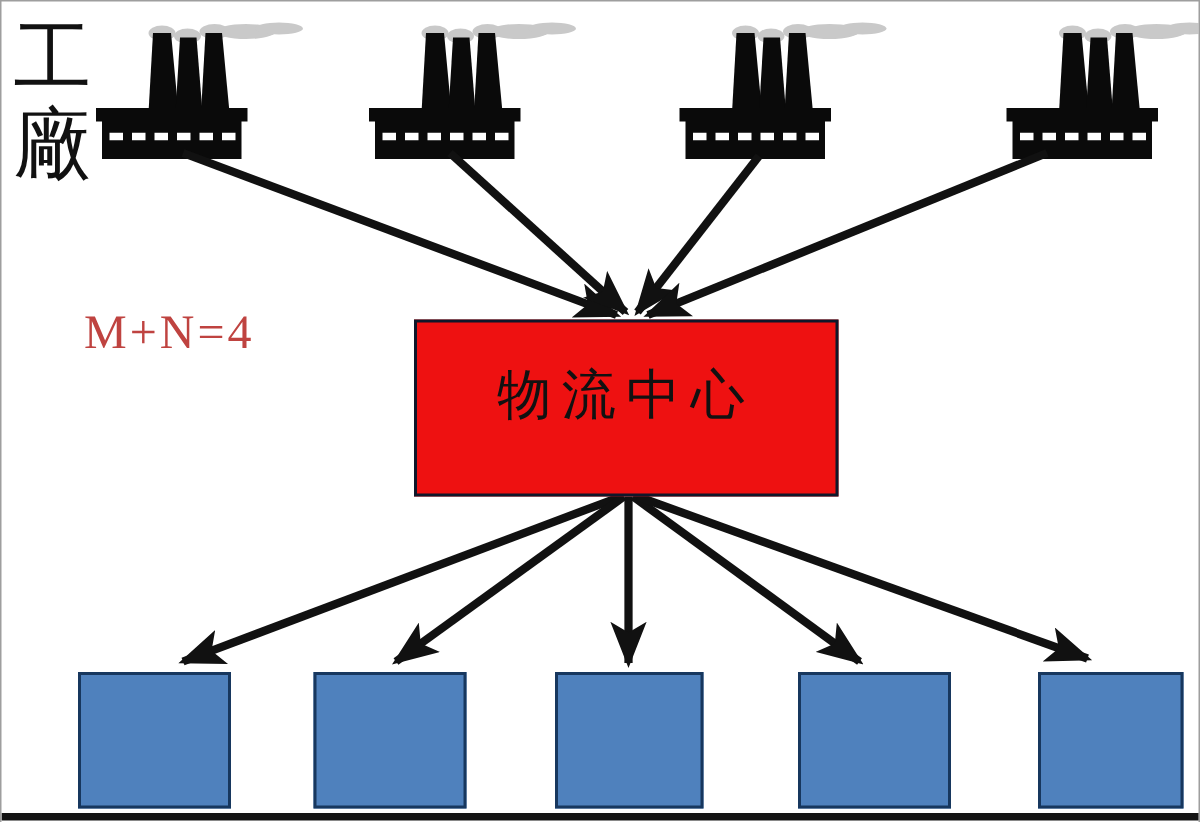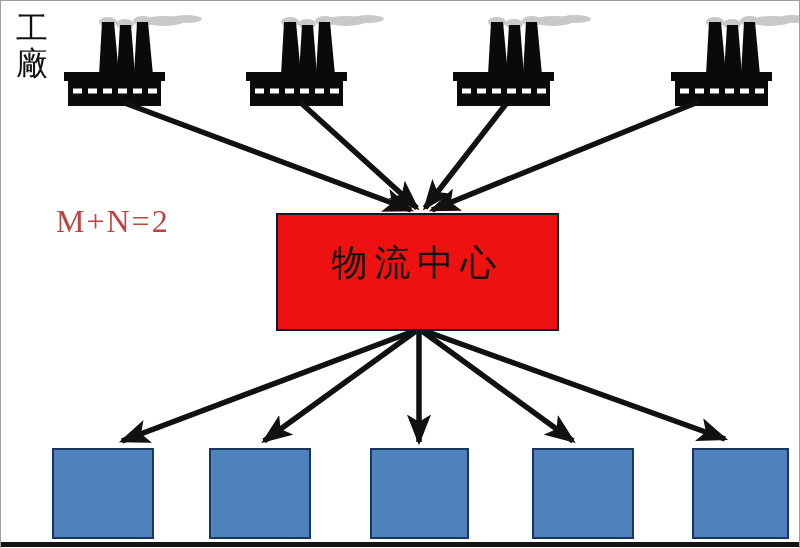--- a/index.html
+++ b/index.html
@@ -12,21 +12,21 @@
     border-left: 1px solid #9e9e9e;
     border-right: 1px solid #9e9e9e;
     box-sizing: border-box;
     overflow: hidden;
     font-family: "Liberation Serif", "DejaVu Serif", serif;
   }
   #diagram-svg { position: absolute; left: 0; top: 0; width: 800px; height: 548px; }
   .vlabel {
     position: absolute;
     color: #111111;
-    font-size: 32px;
+    font-size: 52px;
     line-height: 1.10;
     width: 46px;
     text-align: center;
     word-break: break-all;
     overflow-wrap: anywhere;
     font-weight: 500;
   }
   #factories-label { left: 8px; top: 10px; }
   #shops-label { left: 3px; top: 442px; }
   #equation-label {
@@ -126,21 +126,21 @@
       <line x1="413" y1="330" x2="121" y2="440" marker-end="url(#arrowhead)"></line>
       <line x1="415" y1="330" x2="263" y2="440" marker-end="url(#arrowhead)"></line>
       <line x1="418" y1="330" x2="418" y2="441" marker-end="url(#arrowhead)"></line>
       <line x1="421" y1="330" x2="572" y2="440" marker-end="url(#arrowhead)"></line>
       <line x1="424" y1="330" x2="724" y2="438" marker-end="url(#arrowhead)"></line>
     </g>
   </svg>
 
   <div id="factories-label" class="vlabel">工廠</div>
 
-  <div id="equation-label">M+N=2</div>
+  <div id="equation-label">M+N=4</div>
 
 
   <div id="logistics-center-box">
     <div id="logistics-center-label">物流中心</div>
   </div>
 
   <div id="shop-box-1" class="shop-box"></div>
   <div id="shop-box-2" class="shop-box"></div>
   <div id="shop-box-3" class="shop-box"></div>
   <div id="shop-box-4" class="shop-box"></div>

